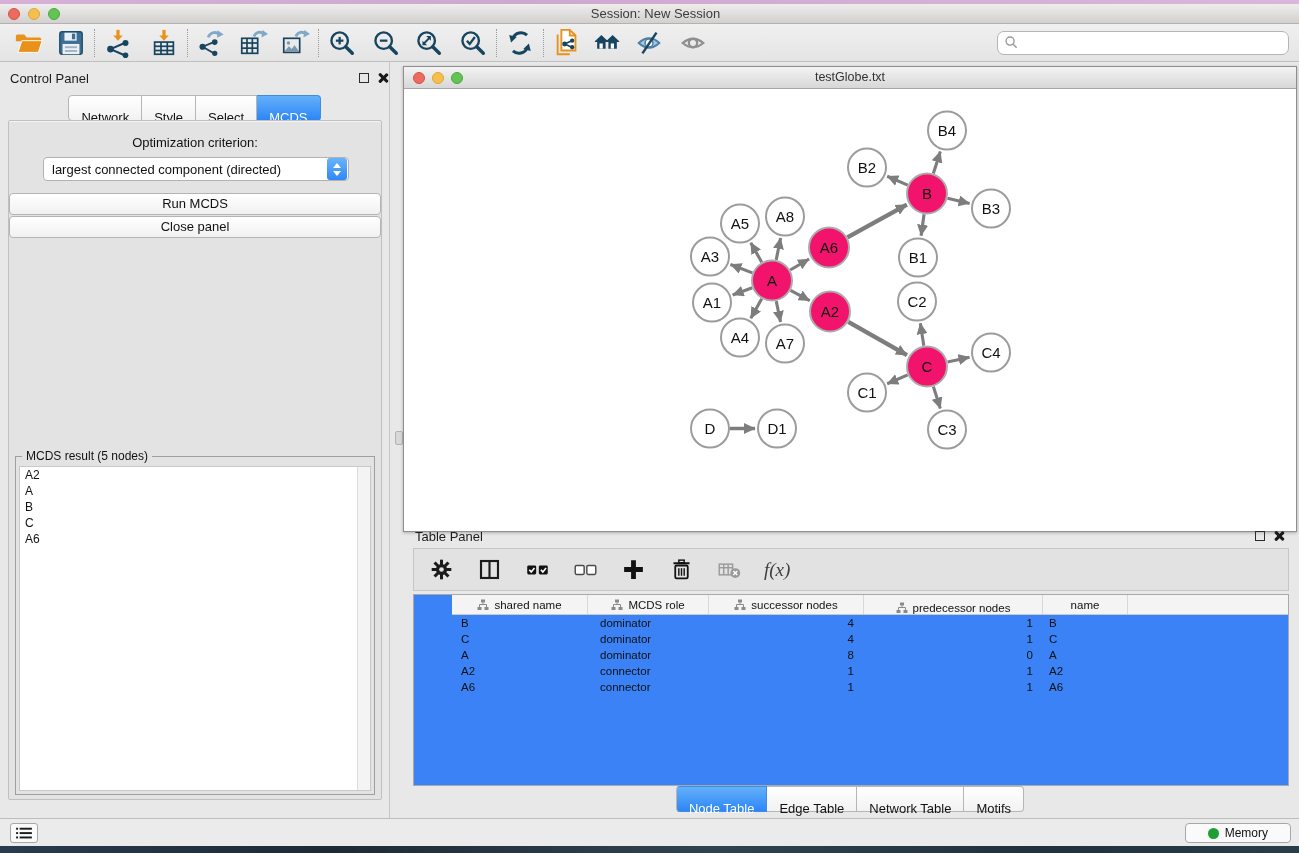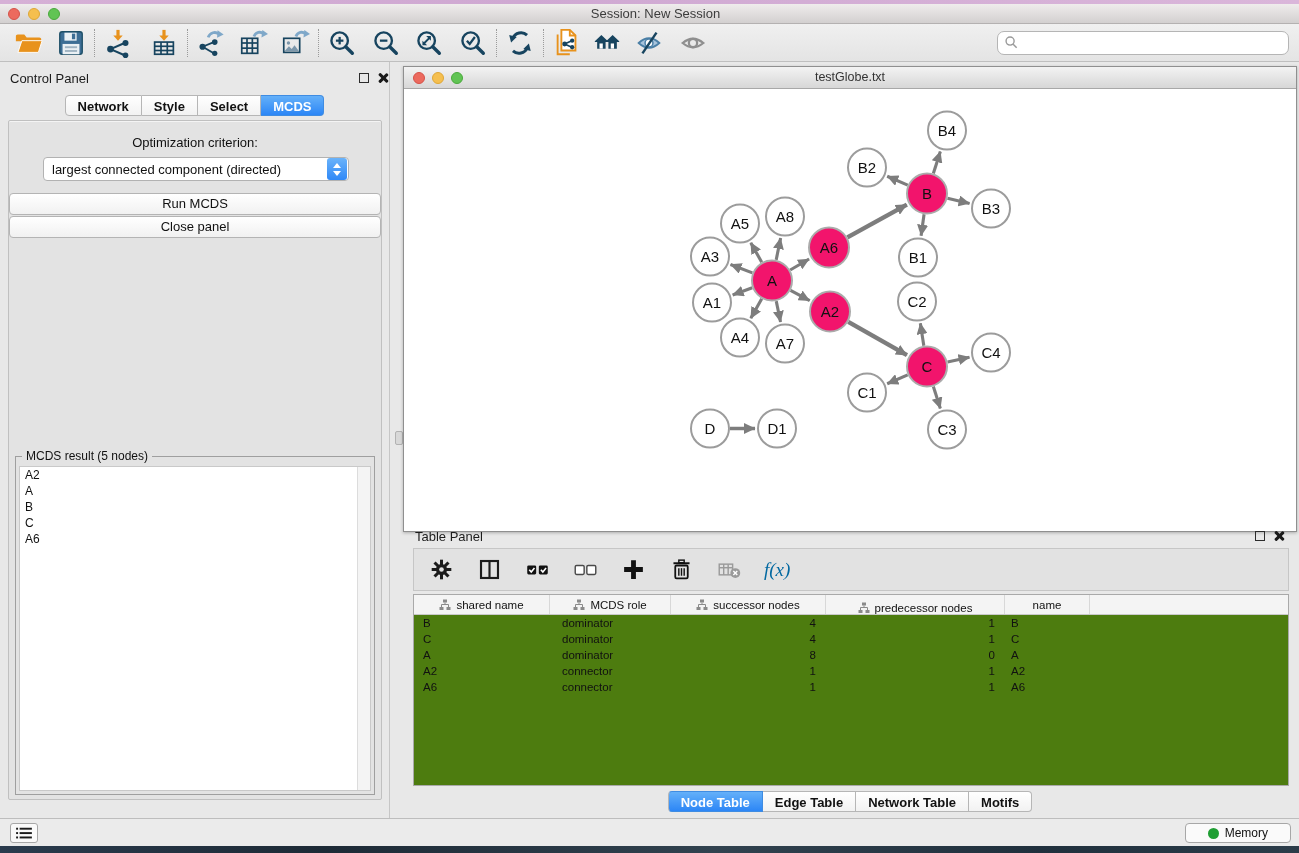--- a/index.html
+++ b/index.html
@@ -42,22 +42,22 @@
   .panel-header { position:absolute; left:0; top:0; width:100%; height:30px; }
   .panel-title { position:absolute; left:10px; top:9px; font-size:13px; color:#1c1c1c; }
   .float-icon { position:absolute; width:10px; height:10px; border:1.5px solid #2c2c2c; top:11px; }
   .xicon { position:absolute; width:12px; height:12px; top:10px; }
   .xicon::before,.xicon::after { content:""; position:absolute; left:5px; top:0; width:2.6px; height:12px; background:#1a1a1a; border-radius:1px; }
   .xicon::before { transform:rotate(45deg); }
   .xicon::after { transform:rotate(-45deg); }
   .cp-float { left:359px; } .cp-close { left:377px; }
   .seg-row { position:absolute; left:0; width:100%; display:flex; justify-content:center; }
   .cp-tabs { top:33px; }
-  .seg { padding:1px 12px; font-size:13px; height:21px; line-height:20px; background:linear-gradient(#ffffff,#f2f2f2);
-    border:1px solid #b6b6b6; border-left:none; color:#111; cursor:default;font-weight:bold; }
+  .seg { padding:12px 12px; font-size:13px; height:21px; line-height:20px; background:linear-gradient(#ffffff,#f2f2f2);
+    border:1px solid #b6b6b6; border-left:none; color:#111; cursor:default; }
   .seg:first-child { border-left:1px solid #b6b6b6; border-radius:4px 0 0 4px; }
   .seg:last-child { border-radius:0 4px 4px 0; }
   .seg-active { background:linear-gradient(#64b0f9,#2c86f6); color:#fff; border-color:#3f8ce2; }
 
   .cp-inset { position:absolute; left:8px; top:58px; width:374px; height:680px; background:#e3e3e3;
     border:1px solid #c0c0c0; border-radius:2px; box-shadow:inset 0 1px 0 rgba(255,255,255,.6); }
   .opt-label { position:absolute; left:0; right:0; top:14px; text-align:center; font-size:13px; color:#111; }
   .selectbox { position:absolute; left:34px; top:36px; width:306px; height:24px; background:#fff;
     border:1px solid #b2b2b2; border-radius:4px; display:flex; align-items:center; }
   .selectbox .sel-text { flex:1; font-size:13px; color:#111; padding-left:8px; white-space:nowrap; overflow:hidden; }
@@ -90,23 +90,23 @@
   .mini-vscroll { position:absolute; left:5px; top:369px; width:8px; height:14px; background:#d8d8d8; border:1px solid #b2b2b2; border-radius:2px; }
   .mini-hscroll { position:absolute; left:452px; top:449px; width:15px; height:7px; background:#d2d2d2; border:1px solid #aeaeae; border-radius:2px; }
 
   
   .table-panel { position:absolute; left:15px; right:4px; top:458px; bottom:2px; }
   .tp-float { right:30px; left:auto; } .tp-close { right:10px; left:auto; }
   .tp-toolbar { position:absolute; left:8px; right:6px; top:28px; height:43px; background:#e2e2e2;
     border:1px solid #c6c6c6; display:flex; align-items:center; padding-left:14px; gap:21px; }
   .tpicon { width:27px; height:27px; display:flex; align-items:center; justify-content:center; }
   .tpicon svg { width:25px; height:25px; }
-  .fx-label { font-size:19px; color:#0369a1; font-family:"Liberation Serif",serif; font-style:italic; }
-
-  .data-table { position:absolute; left:8px; right:6px; top:74px; bottom:30px; background:#4d7c0f; border:1px solid #a9a9a9; overflow:hidden; }
+  .fx-label { font-size:19px; color:#404040; font-family:"Liberation Serif",serif; font-style:italic; }
+
+  .data-table { position:absolute; left:8px; right:6px; top:74px; bottom:30px; background:#3b82f6; border:1px solid #a9a9a9; overflow:hidden;padding-left:38px; }
   .thead { display:flex; height:20px; background:#f4f4f4; border-bottom:1px solid #c9c9c9; }
   .th { display:flex; align-items:center; justify-content:center; gap:5px; font-size:11.5px; color:#111;
     border-right:1px solid #d8d8d8; height:100%; }
   .th svg { width:12px; height:12px; }
   .trow { display:flex; height:16px; }
   .td { font-size:11.5px; color:#111; line-height:16px; white-space:nowrap; overflow:hidden; }
 
   .tp-tabs { bottom:4px; top:auto; }
 
   

